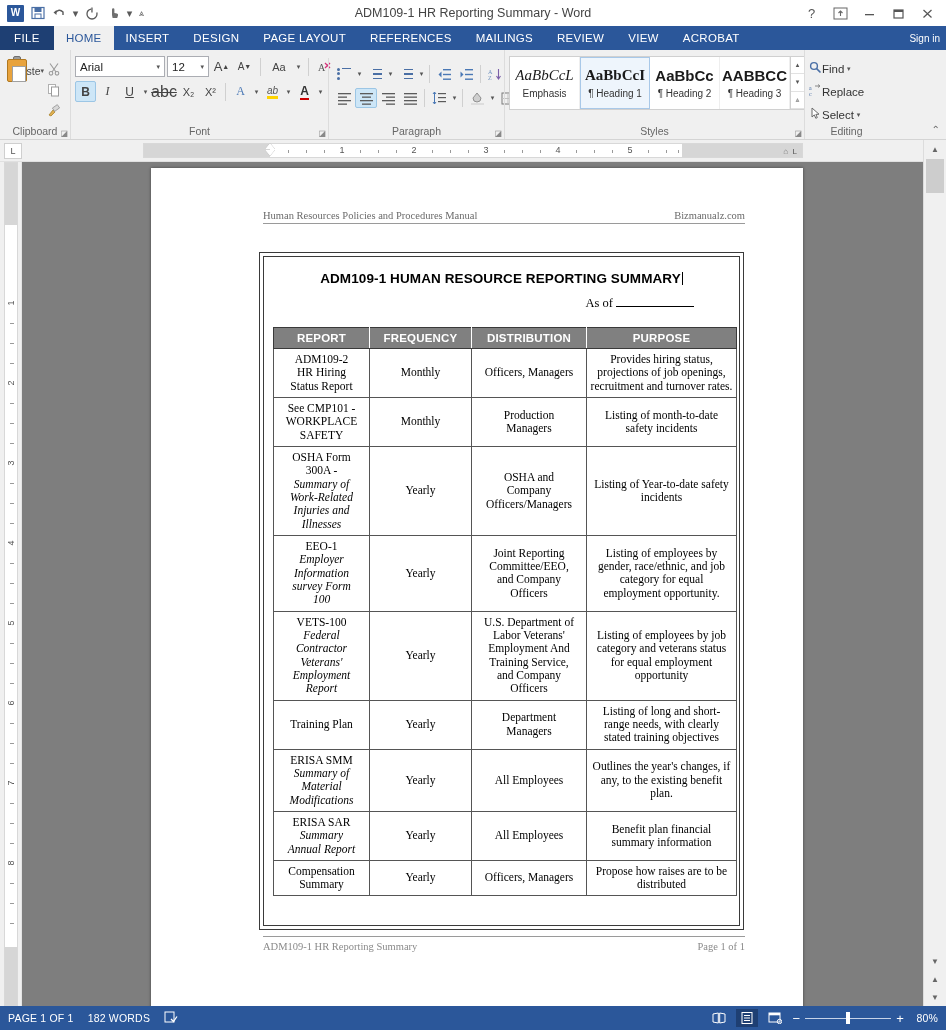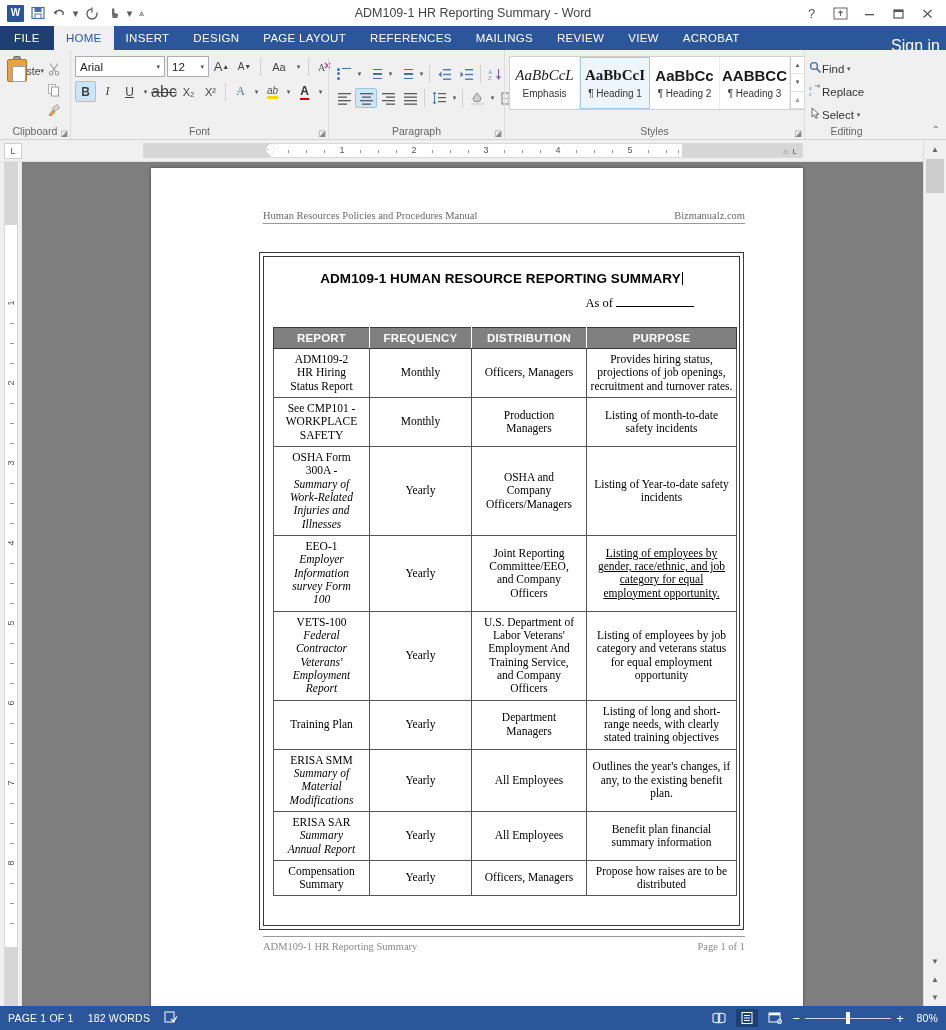--- a/index.html
+++ b/index.html
@@ -55,22 +55,22 @@
   .file-tab {
     background: #1e3f73; color: #fff; font-size: 11.5px; letter-spacing: .4px;
     padding: 0 14px; display: flex; align-items: center; font-weight: normal;
   }
   .tab {
     color: #fff; font-size: 11.5px; letter-spacing: .3px;
     padding: 0 12px; display: flex; align-items: center;
   }
   .tab.active { background: #f0f0f0; color: #2b579a; }
   .signin {
-    position: absolute; right: 6px; top: 8px; height: 24px;
-    display: flex; align-items: center; color: #fff; font-size: 16px;
+    position: absolute; right: 6px; top: 0; height: 24px;
+    display: flex; align-items: center; color: #fff; font-size: 10px;
   }
 
   
   .ribbon {
     height: 90px; background: #f0f0f0; display: flex; align-items: stretch;
     border-bottom: 1px solid #d4d4d4; position: relative;
   }
   .group { position: relative; display: flex; flex-direction: column; padding: 3px 4px 0 4px; }
   .group + .group { border-left: 1px solid #dcdcdc; }
   .group-body { flex: 1; display: flex; align-items: flex-start; padding-top: 3px; }
@@ -812,21 +812,21 @@
                   <td class="c1"><span style="white-space: pre-line;">EEO-1</span>
 <em style="white-space: pre-line; display: block;">Employer
 Information
 survey Form
 100</em></td>
                   <td style="white-space: pre-line;">Yearly</td>
                   <td style="white-space: pre-line;">Joint Reporting
 Committee/EEO,
 and Company
 Officers</td>
-                  <td style="white-space: pre-line; text-decoration: underline;">Listing of employees by gender, race/ethnic, and job category for equal employment opportunity.</td>
+                  <td style="white-space: pre-line;">Listing of employees by gender, race/ethnic, and job category for equal employment opportunity.</td>
                 </tr>
                 <tr>
                   <td class="c1"><span style="white-space: pre-line;">VETS-100</span>
 <em style="white-space: pre-line; display: block;">Federal
 Contractor
 Veterans'
 Employment
 Report</em></td>
                   <td style="white-space: pre-line;">Yearly</td>
                   <td style="white-space: pre-line;">U.S. Department of

